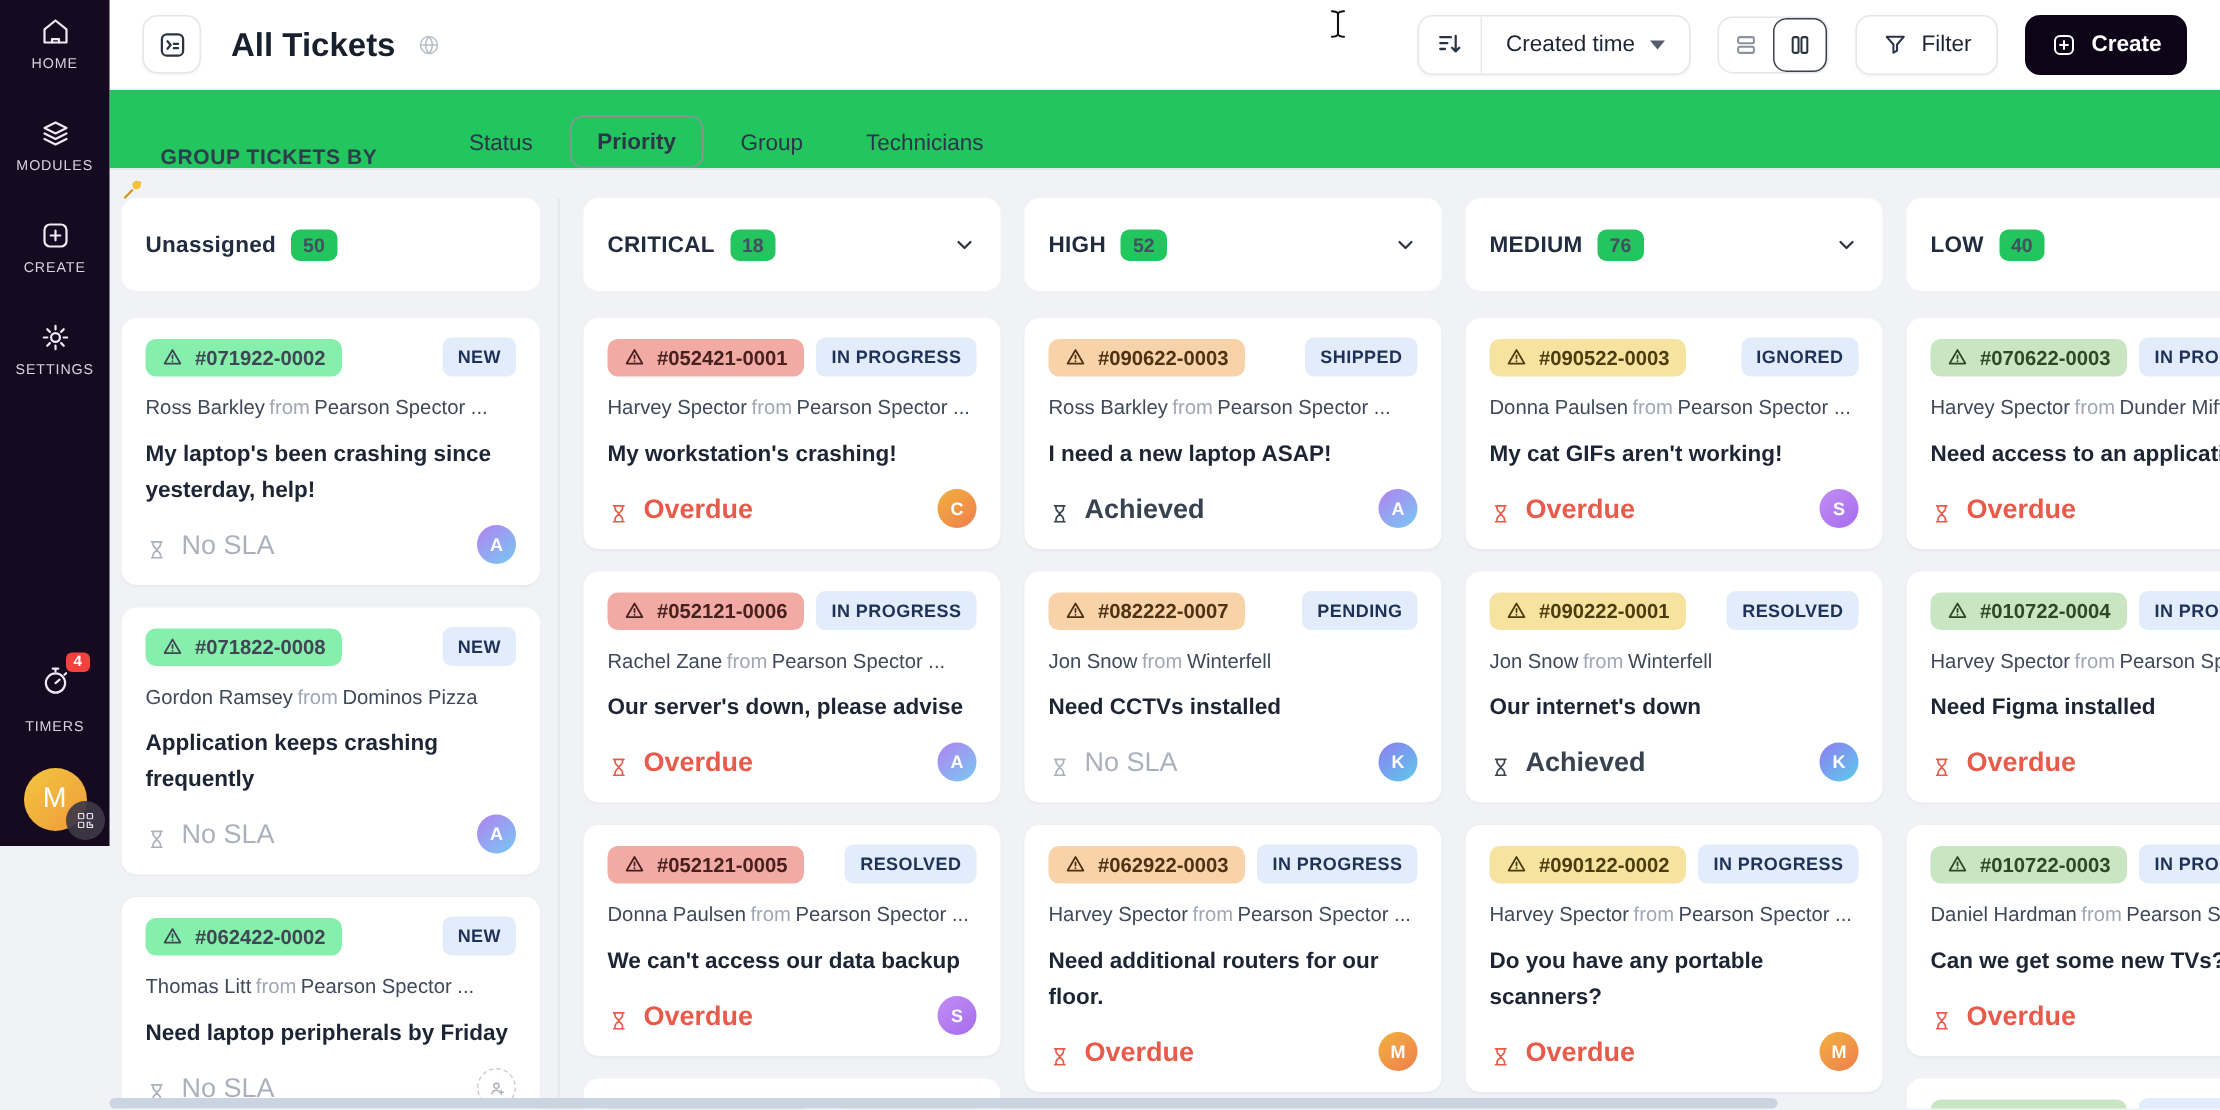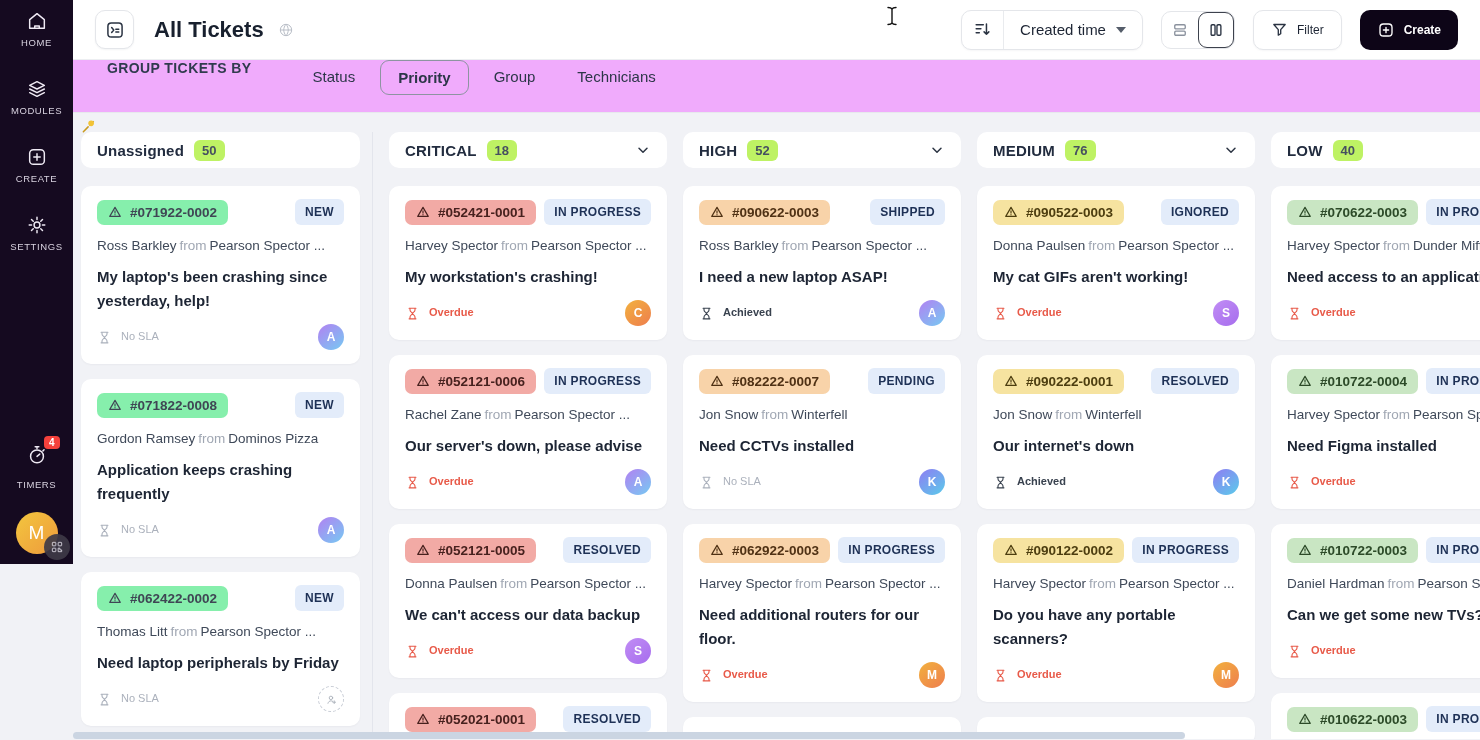--- a/index.html
+++ b/index.html
@@ -33,59 +33,59 @@
   .globe svg { width:16px; height:16px; stroke:#b9bec7; fill:none; stroke-width:1.5; }
   .topbar-right { margin-left:auto; display:flex; align-items:center; gap:18px; }
   .sort-group { display:flex; align-items:stretch; border:1px solid #e4e6ea; border-radius:10px; background:#fff; height:40px;
                 box-shadow:0 1px 2px rgba(25,35,60,.04); overflow:hidden; }
   .sort-icon-seg { width:42px; display:flex; align-items:center; justify-content:center; border-right:1px solid #e9ebee; cursor:pointer; }
   .sort-label-seg { display:flex; align-items:center; gap:10px; padding:0 16px; font-size:15px; color:#1d2534; cursor:pointer; }
   .caret { width:0; height:0; border-left:5px solid transparent; border-right:5px solid transparent; border-top:6px solid #555d6a; }
   .view-toggle { display:flex; border:1px solid #e4e6ea; border-radius:10px; background:#fff; height:38px; }
   .vt-btn { width:36px; display:flex; align-items:center; justify-content:center; cursor:pointer; border-radius:9px; }
   .vt-btn.active { border:1.6px solid #3d424d; }
-  .btn { height:40px; display:flex; align-items:center; gap:9px; padding:0 17px; border-radius:10px; font-size:12px; cursor:pointer; }
+  .btn { height:40px; display:flex; align-items:center; gap:9px; padding:0 17px; border-radius:10px; font-size:15px; cursor:pointer; }
   .btn-filter { background:#fff; border:1px solid #e4e6ea; color:#1d2534; box-shadow:0 1px 2px rgba(25,35,60,.04); }
   .btn-create { background:#0d0517; color:#fff; font-weight:600; }
 
   
-  .tabsbar { height:53px; background:#f0abfc; border-bottom:1px solid #e7e9ed; display:flex; align-items:flex-start; padding:0 34px; }
+  .tabsbar { height:53px; background:#22c55e; border-bottom:1px solid #e7e9ed; display:flex; align-items:flex-end; padding:0 34px; }
   .group-label { font-size:14px; font-weight:600; letter-spacing:.4px; color:#303b4e; margin-right:44px; }
   .tab { font-size:15px; color:#2c3648; padding:8px 17px; cursor:pointer; border-radius:9px; margin-right:8px; }
   .tab.active { border:1px solid #8d94a1; font-weight:600; }
 
   
   .board { position:relative; height:626px; background:#f1f2f6; padding:19px 0 0 8px; display:flex; overflow:hidden; }
   .col-wrap { width:278px; flex-shrink:0; margin-right:16px; position:relative; }
   .col-wrap.pinned { padding-right:12px; width:292px; border-right:1px solid #e3e5ec; }
-  .col-header { position:relative; height:36px; background:#fff; border-radius:10px; display:flex; align-items:center;
+  .col-header { position:relative; height:62px; background:#fff; border-radius:10px; display:flex; align-items:center;
                 padding:1px 16px; margin-bottom:18px; }
   .col-title { font-size:15px; font-weight:700; color:#222c3f; letter-spacing:.2px; }
-  .col-count { margin-left:10px; background:#bef264; color:#464f60; font-size:13px; font-weight:600;
+  .col-count { margin-left:10px; background:#22c55e; color:#464f60; font-size:13px; font-weight:600;
                border-radius:6px; padding:3px 8px; }
   .col-chevron { margin-left:auto; cursor:pointer; display:flex; }
   .col-chevron svg { width:16px; height:16px; stroke:#2a3342; stroke-width:2.2; fill:none; }
   .pin { position:absolute; top:-13px; left:0px; display:none; }
 
   .card { background:#fff; border-radius:10px; padding:13px 16px 14px; margin-bottom:15px; box-shadow:0 1px 2px rgba(20,30,60,.04); cursor:pointer; }
   .card-top { display:flex; justify-content:space-between; align-items:center; margin-bottom:13px; }
   .id-badge { display:inline-flex; align-items:center; gap:8px; padding:5px 11px; border-radius:7px; font-size:13.5px; font-weight:700; white-space:nowrap; }
   .id-badge svg { width:14px; height:14px; stroke:currentColor; fill:none; stroke-width:2; flex-shrink:0; }
   .id-gray     { background:#86efac; color:#3f4654; }
   .id-critical { background:#f2aaa5; color:#47211e; }
   .id-high     { background:#f8d3a9; color:#4f3114; }
   .id-medium   { background:#f6e3a0; color:#4c3d0f; }
   .id-low      { background:#c9e6c3; color:#2c4a28; }
   .status { font-size:12px; font-weight:700; letter-spacing:.3px; color:#1e3156; background:#e3ecfa;
             padding:6px 10px; border-radius:6px; white-space:nowrap; }
   .req { font-size:13.5px; color:#3f4959; font-weight:500; margin-bottom:12px; white-space:nowrap; overflow:hidden; }
   .req .from { color:#a0a7b3; font-weight:400; padding:0 3px; }
   .card-title { font-size:15px; font-weight:700; color:#1d2534; line-height:1.6; margin-bottom:11px; word-break:break-word; }
   .sla-row { display:flex; align-items:center; justify-content:space-between; min-height:26px; }
-  .sla { display:flex; align-items:flex-start; gap:9px; font-size:11px; }
+  .sla { display:flex; align-items:flex-end; gap:9px; font-size:18px; }
   .sla svg { width:15px; height:15px; stroke:currentColor; fill:none; stroke-width:1.8; }
   .sla-none { color:#abb1bc; }
   .sla-overdue { color:#e85a49; font-weight:600; }
   .sla-achieved { color:#39424f; font-weight:600; }
   .avatar { width:26px; height:26px; border-radius:50%; color:#fff; font-size:12px; font-weight:700;
             display:flex; align-items:center; justify-content:center; flex-shrink:0; }
   .av-purple { background:linear-gradient(140deg,#a98cf2 15%,#79c6f2 95%); }
   .av-violet { background:linear-gradient(140deg,#c18df5,#a66ded); }
   .av-orange { background:linear-gradient(140deg,#f2b13e,#ee7e4e); }
   .av-blue   { background:linear-gradient(140deg,#8f7cf3,#5accea); }

